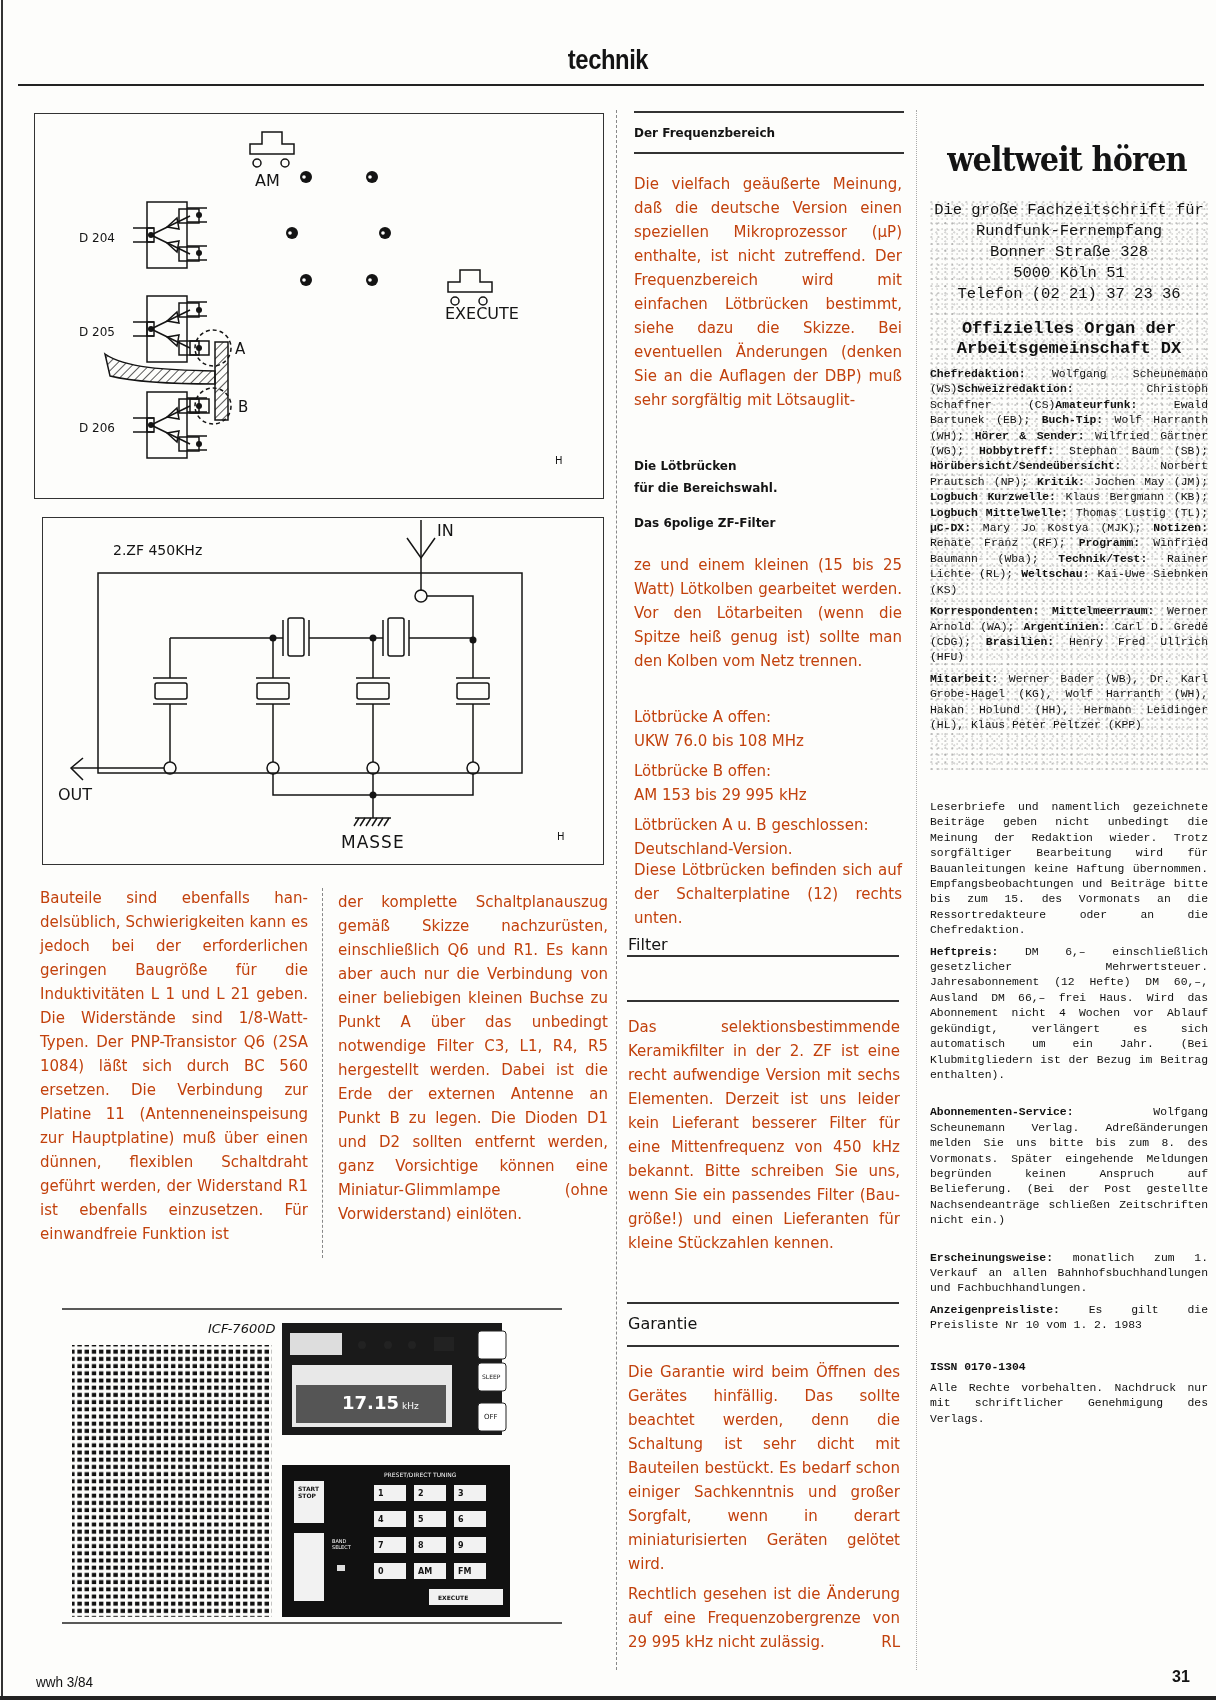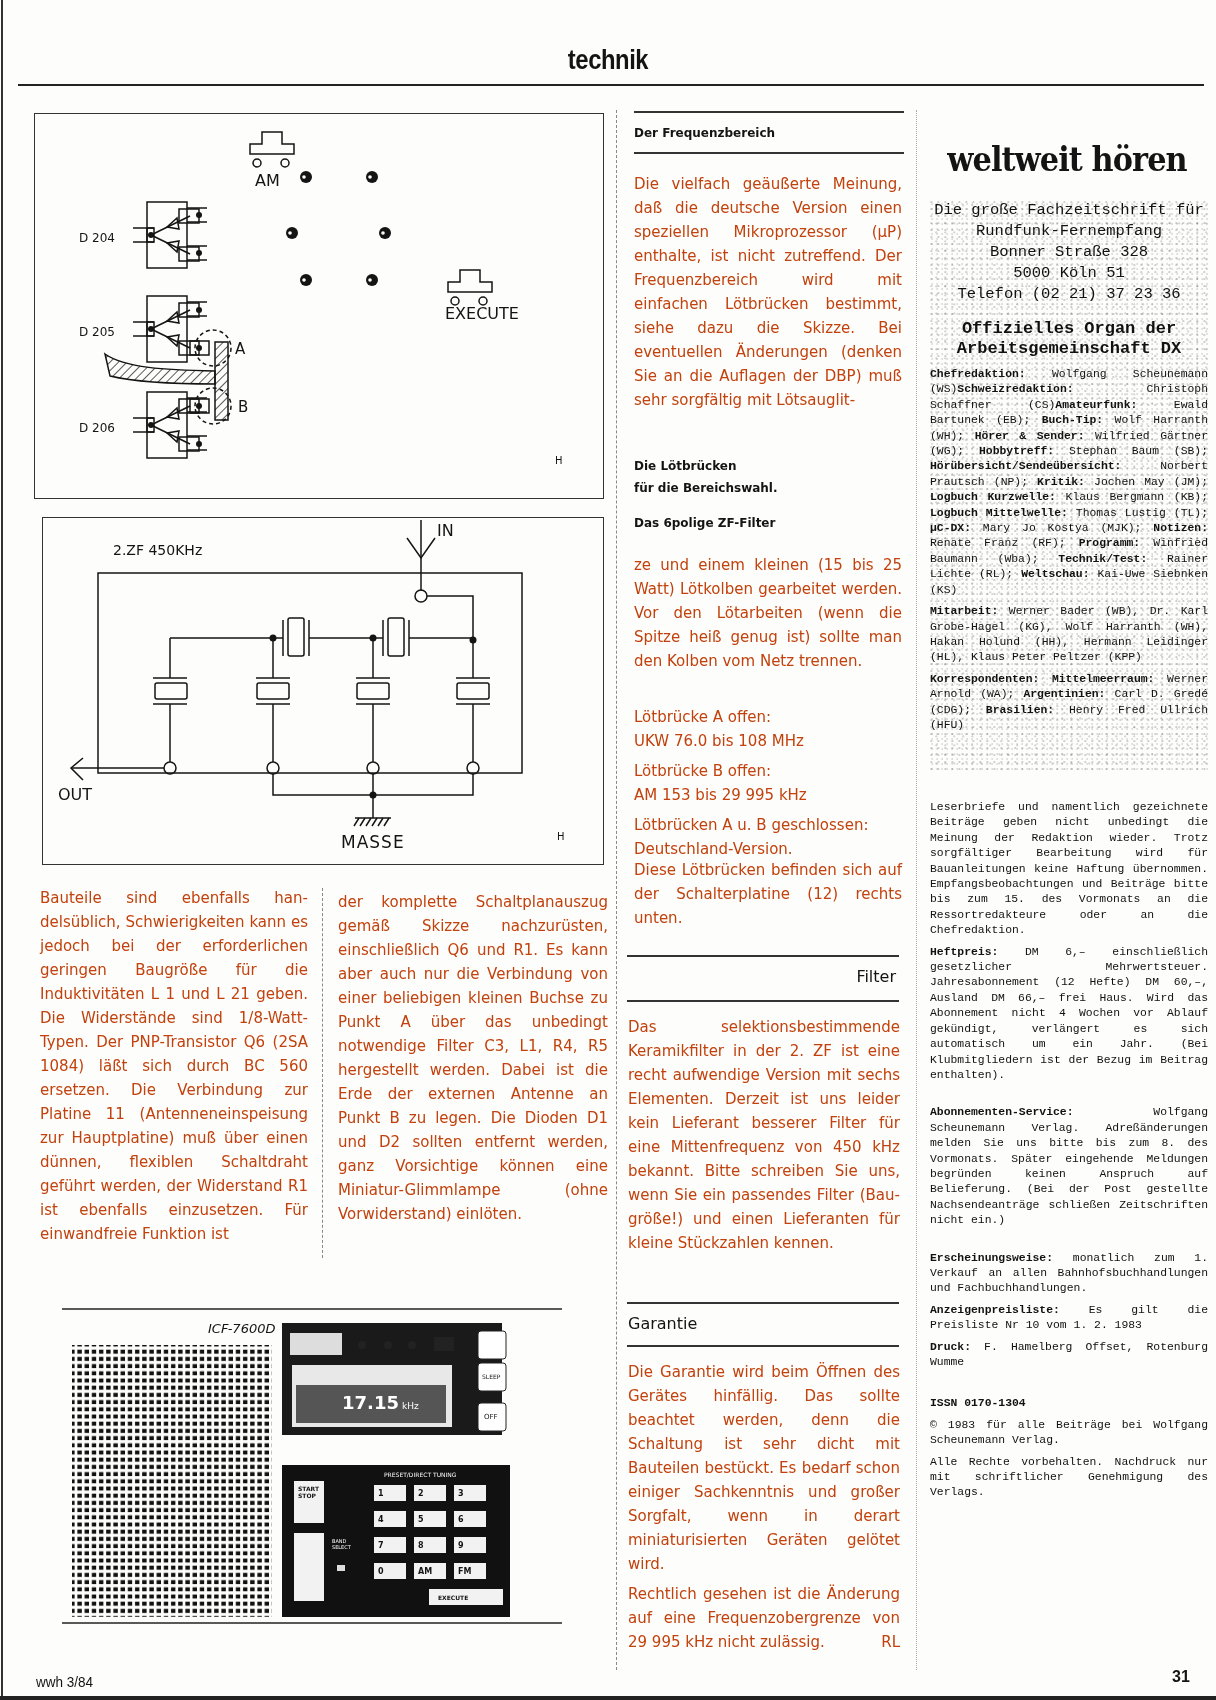--- a/index.html
+++ b/index.html
@@ -345,21 +345,21 @@
   <div style="height:6px"></div>
   <div>Lötbrücke B offen:</div>
   <div>AM 153 bis 29 995 kHz</div>
   <div style="height:6px"></div>
   <div>Lötbrücken A u. B geschlossen:</div>
   <div>Deutschland-Version.</div>
 </div>
 <div class="abs col-text col-c" style="top:858px;">Diese Lötbrücken befinden sich auf der Schalterplatine (12) rechts unten.</div>
 
 <div class="abs sec-rule" style="left:627px; top:955px; width:272px; height:1.5px;"></div>
-<div class="abs sec-title col-c" style="left:628px; top:966px;text-align:right;">Filter</div>
+<div class="abs sec-title col-c" style="left:628px; top:934px;">Filter</div>
 <div class="abs sec-rule" style="left:627px; top:1000px; width:272px; height:1.5px;"></div>
 <div class="abs col-text col-c" style="left:628px; top:1015px; width:272px;">Das selektionsbestimmende Keramikfilter in der 2. ZF ist eine recht aufwendige Version mit sechs Elementen. Derzeit ist uns leider kein Lieferant besserer Filter für eine Mitten­frequenz von 450 kHz bekannt. Bitte schreiben Sie uns, wenn Sie ein passendes Filter (Bau­größe!) und einen Lieferanten für kleine Stückzahlen kennen.</div>
 
 <div class="abs sec-rule" style="left:627px; top:1302px; width:272px; height:1.5px;"></div>
 <div class="abs sec-title col-c" style="left:628px; top:1313px;">Garantie</div>
 <div class="abs sec-rule" style="left:627px; top:1345px; width:272px; height:1.5px;"></div>
 <div class="abs col-text col-c" style="left:628px; top:1360px; width:272px;">Die Garantie wird beim Öff­nen des Gerätes hinfällig. Das sollte beachtet werden, denn die Schaltung ist sehr dicht mit Bauteilen bestückt. Es be­darf schon einiger Sachkennt­nis und großer Sorgfalt, wenn in derart miniaturisierten Gerä­ten gelötet wird.</div>
 <div class="abs col-text col-c" style="left:628px; top:1582px; width:272px;">
   <span>Rechtlich gesehen ist die Ände­rung auf eine Frequenzober­grenze von 29 995 kHz nicht zulässig.</span>
   <span style="float:right">RL</span>
@@ -368,34 +368,32 @@
 <div class="abs logo">weltweit hören</div>
 <div class="abs imprint speckle" style="top:200px; height:570px;">
   <div class="mag-sub">Die große Fachzeitschrift für</div>
   <div class="mag-sub">Rundfunk-Fernempfang</div>
   <div class="mag-sub">Bonner Straße 328</div>
   <div class="mag-sub">5000 Köln 51</div>
   <div class="mag-sub">Telefon (02 21) 37 23 36</div>
   <div class="organ" style="margin-top:14px;">Offizielles Organ der Arbeitsge­meinschaft DX</div>
   <div class="small-serif" style="margin-top:8px;" id="editors"><b>Chefredaktion:</b><span> Wolfgang Scheunemann (WS)</span><b>Schweizredaktion:</b><span> Christoph Schaffner (CS)</span><b>Amateurfunk:</b><span> Ewald Bartunek (EB); </span><b>Buch-Tip:</b><span> Wolf Harranth (WH); </span><b>Hörer &amp; Sender:</b><span> Wilfried Gärtner (WG); </span><b>Hobbytreff:</b><span> Stephan Baum (SB); </span><b>Hörübersicht/Sendeübersicht:</b><span> Norbert Prautsch (NP); </span><b>Kritik:</b><span> Jochen May (JM); </span><b>Logbuch Kurzwelle:</b><span> Klaus Bergmann (KB); </span><b>Logbuch Mittelwelle:</b><span> Thomas Lustig (TL); </span><b>µC-DX:</b><span> Mary Jo Kostya (MJK); </span><b>Notizen:</b><span> Renate Franz (RF); </span><b>Programm:</b><span> Winfried Baumann (Wba); </span><b>Technik/Test:</b><span> Rainer Lichte (RL); </span><b>Weltschau:</b><span> Kai-Uwe Siebnken (KS)</span></div>
   <div class="small-serif" style="margin-top:6px;">
-    <b>Mitarbeit:</b><span> Werner Bader (WB), Dr. Karl Grobe-Hagel (KG), Wolf Harranth (WH), Hakan Holund (HH), Hermann Leidinger (HL), Klaus Peter Peltzer (KPP)</span>
+    <b>Korrespondenten:</b><b> Mittelmeerraum:</b><span> Werner Arnold (WA); </span><b>Argentinien:</b><span> Carl D. Gredé (CDG); </span><b>Brasilien:</b><span> Henry Fred Ullrich (HFU)</span>
   </div>
   <div class="small-serif" style="margin-top:6px;">
-    <b>Korrespondenten:</b><b> Mittelmeerraum:</b><span> Werner Arnold (WA); </span><b>Argentinien:</b><span> Carl D. Gredé (CDG); </span><b>Brasilien:</b><span> Henry Fred Ullrich (HFU)</span>
+    <b>Mitarbeit:</b><span> Werner Bader (WB), Dr. Karl Grobe-Hagel (KG), Wolf Harranth (WH), Hakan Holund (HH), Hermann Leidinger (HL), Klaus Peter Peltzer (KPP)</span>
   </div>
 </div>
 
 <div class="abs imprint small-serif" style="top:800px;">
   <p>Leserbriefe und namentlich gezeichnete Beiträge geben nicht unbedingt die Meinung der Redaktion wieder. Trotz sorgfältiger Bearbeitung wird für Bauanleitungen keine Haftung übernommen. Empfangsbeobachtungen und Beiträge bitte bis zum 15. des Vormonats an die Ressortredakteure oder an die Chefredaktion.</p>
   <p><b>Heftpreis:</b><span> DM 6,– einschließlich gesetzlicher Mehrwertsteuer. Jahresabonnement (12 Hefte) DM 60,–, Ausland DM 66,– frei Haus. Wird das Abonnement nicht 4 Wochen vor Ablauf gekündigt, verlängert es sich automatisch um ein Jahr. (Bei Klubmitgliedern ist der Bezug im Beitrag enthalten).</span></p>
   <p style="margin-top:22px"><b>Abonnementen-Service:</b><span> Wolfgang Scheunemann Verlag. Adreßänderungen melden Sie uns bitte bis zum 8. des Vormonats. Später eingehende Meldungen begründen keinen Anspruch auf Belieferung. (Bei der Post gestellte Nachsendeanträge schließen Zeitschriften nicht ein.)</span></p>
   <p style="margin-top:22px"><b>Erscheinungsweise:</b><span> monatlich zum 1. Verkauf an allen Bahnhofsbuchhandlungen und Fachbuchhandlungen.</span></p>
   <p><b>Anzeigenpreisliste:</b><span> Es gilt die Preisliste Nr 10 vom 1. 2. 1983</span></p>
-  <p><b>Druck:</b><span> F. Hamelberg Offset, Rotenburg Wumme</span></p>
   <p style="margin-top:26px; font-weight:bold">ISSN 0170-1304</p>
-  <p>© 1983 für alle Beiträge bei Wolfgang Scheunemann Verlag.</p>
   <p>Alle Rechte vorbehalten. Nachdruck nur mit schriftlicher Genehmigung des Verlags.</p>
 </div>
 
 <div class="abs footer-left">wwh 3/84</div>
 <div class="abs footer-right">31</div>
 <div class="abs bottom-rule"></div>
 
 </body></html>

